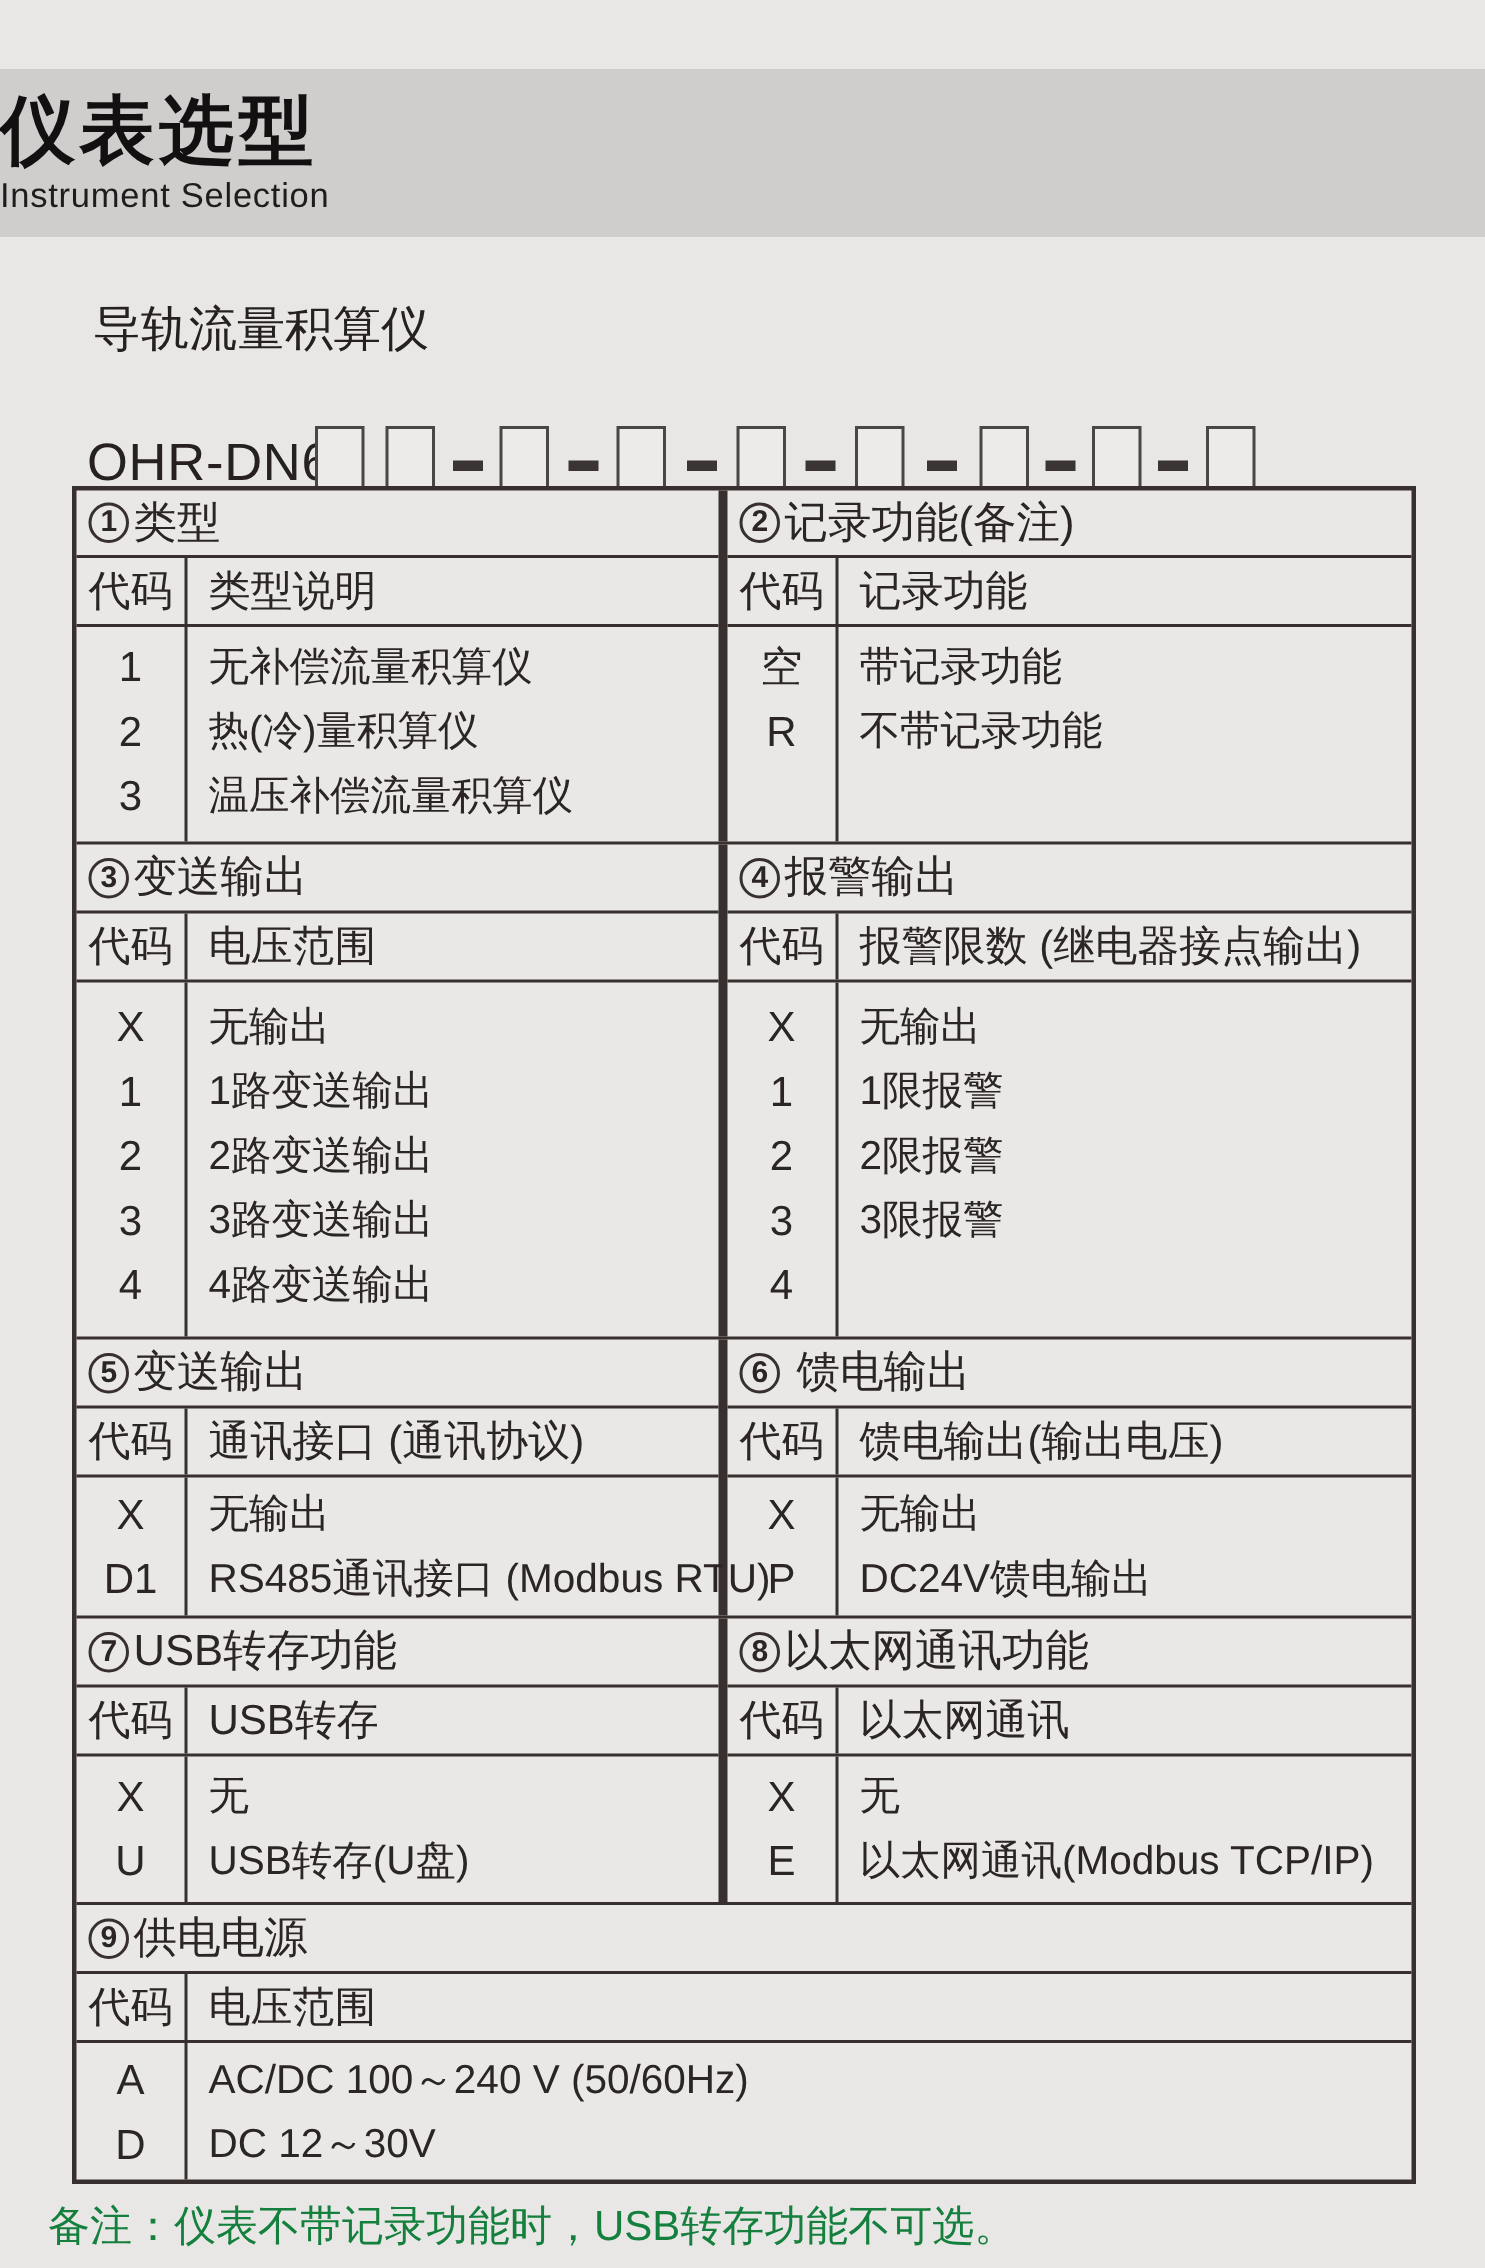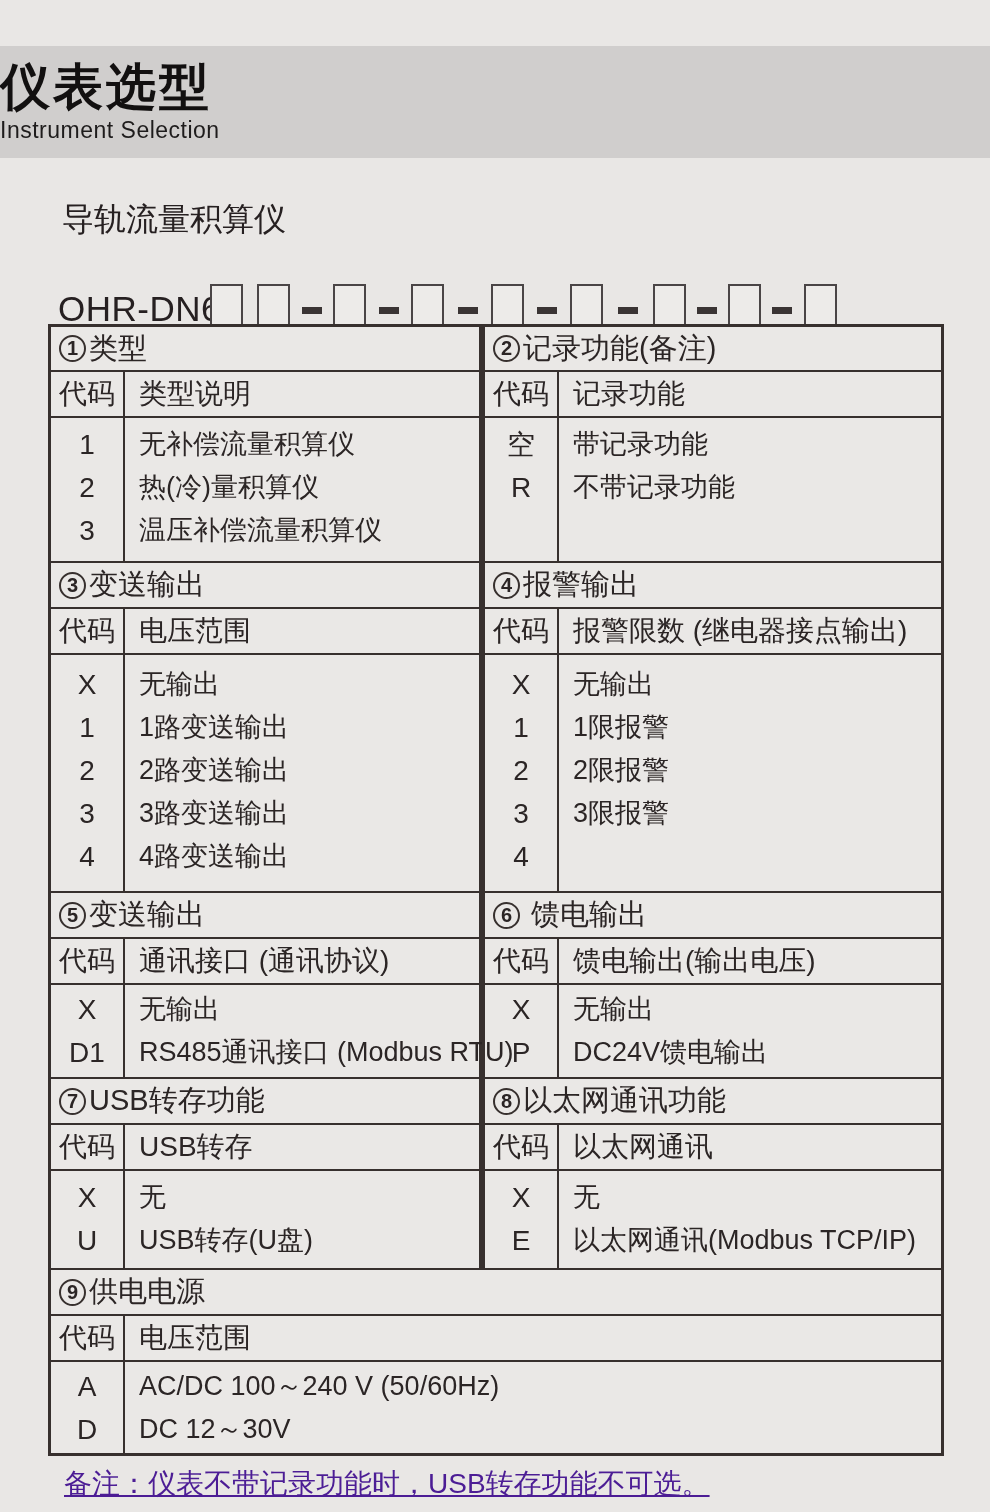--- a/index.html
+++ b/index.html
@@ -120,22 +120,22 @@
   .desc-col{flex:1;display:flex;flex-direction:column;padding-left:14px;box-sizing:border-box;}
   .s1 .code-col,.s1 .desc-col{padding-top:5px;}
   .s2 .code-col,.s2 .desc-col{padding-top:8px;}
   .s3 .code-col,.s3 .desc-col{padding-top:3px;}
   .s4 .code-col,.s4 .desc-col{padding-top:5px;}
   .s5 .code-col,.s5 .desc-col{padding-top:3px;}
   .code-line{height:43px;line-height:43px;font-size:28px;white-space:nowrap;}
   .desc-line{height:43px;line-height:43px;font-size:27px;white-space:nowrap;}
   
   .footnote{
-    position:absolute;left:64px;top:1465px;
-    font-size:28px;font-weight:500;color:#4c1d95;text-decoration:underline;
+    position:absolute;left:32px;top:1465px;
+    font-size:28px;font-weight:500;color:#15803d;
   }
 </style>
 </head>
 <body>
 
 <div class="page">
 
   <div class="title-band">
     <div class="main-title">仪表选型</div>
     <div class="subtitle">Instrument Selection</div>

